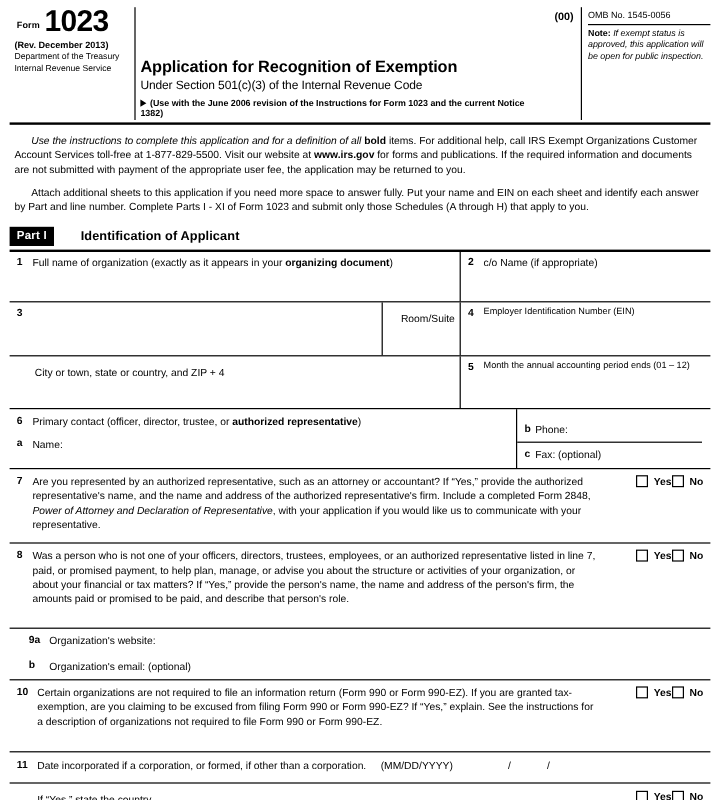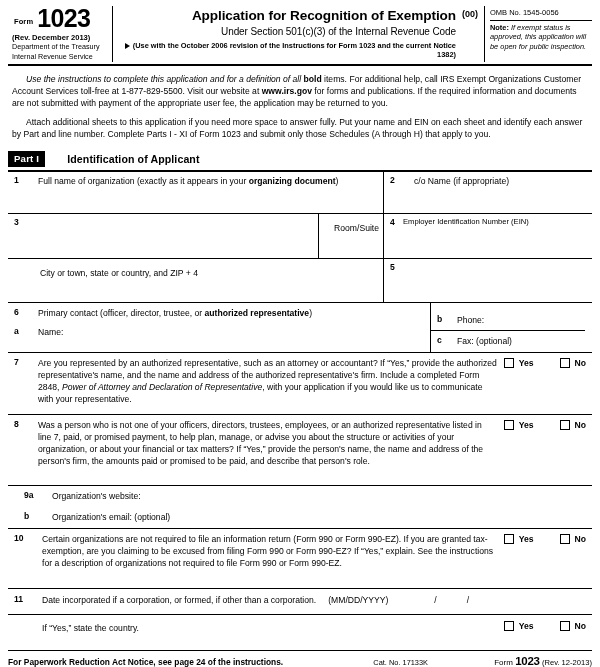--- a/index.html
+++ b/index.html
@@ -66,24 +66,25 @@
   }
   .hdr-dept {
     font-size: 7.2px;
     padding-left: 4px;
     line-height: 1.2;
     margin-top: 1px;
   }
 
   .hdr-center {
     flex: 1 1 auto;
-    text-align: right;
+    text-align: left;
     padding: 2px 4px 0 4px;
     box-sizing: border-box;
     position: relative;
+    margin-top: 40px;
   }
   .hdr-title1 {
     font-size: 13.6px;
     font-weight: bold;
     line-height: 1.22;
     letter-spacing: -0.1px;
   }
   .hdr-title2 {
     font-size: 10px;
     font-weight: normal;
@@ -196,41 +197,40 @@
     width: 15px;
     flex: 0 0 15px;
     text-align: left;
     padding-left: 2px;
     box-sizing: border-box;
   }
   .num.wide { width: 19px; flex: 0 0 19px; }
   .txt {
     font-size: 8.6px;
     line-height: 1.4;
-    margin-left: 11px;
   }
   .txt b { font-weight: bold; }
   .txt i { font-style: italic; }
   .tiny {
     font-size: 7.6px;
     line-height: 1.35;
   }
   .flexline { display: flex; align-items: flex-start; }
 
   
   .ckgroup {
     position: absolute;
     top: 4px;
     right: 4px;
     display: flex;
     align-items: flex-start;
     white-space: nowrap;
     text-align: right;
   }
-  .ckitem { display: flex; align-items: center; margin-left: 26px; }
+  .ckitem { display: flex; align-items: center; }
   .ckitem:first-child { margin-left: 0; }
   .ckbox {
     width: 8px; height: 8px;
     border: 1.1px solid #000;
     background: #fff;
     display: inline-block;
     margin-right: 5px;
   }
   .cklabel { font-size: 8.6px; font-weight: bold; }
 
@@ -263,21 +263,21 @@
       </div>
       <div class="hdr-rev">(Rev. December 2013)</div>
       <div class="hdr-dept">Department of the Treasury</div>
       <div class="hdr-dept">Internal Revenue Service</div>
     </div>
 
     <div class="hdr-center">
       <div class="hdr-title1">Application for Recognition of Exemption</div>
       <div class="hdr-title2">Under Section 501(c)(3) of the Internal Revenue Code</div>
       <div class="hdr-sub">
-        <span class="tri"></span><span>(Use with the October 2006 revision of the Instructions for Form 1023 and the current Notice 1382)</span>
+        <span class="tri"></span><span>(Use with the June 2006 revision of the Instructions for Form 1023 and the current Notice 1382)</span>
       </div>
     </div>
 
     <div class="hdr-00">(00)</div>
 
     <div class="hdr-right">
       <div class="omb-no">OMB No. 1545-0056</div>
       <div class="omb-note"><b>Note:</b><span> If exempt status is approved, this application will be open for public inspection.</span></div>
     </div>
   </div>
@@ -317,20 +317,21 @@
         <span class="tiny">Employer Identification Number (EIN)</span>
       </div>
     </div>
 
     <div class="row" style="height:44px;">
       <div class="cell" style="width:375px; padding-left:21px;">
         <span class="txt">City or town, state or country, and ZIP + 4</span>
       </div>
       <div class="cell bordl flexline" style="width:202px;">
         <span class="num">5</span>
+        <span class="tiny">Month the annual accounting period ends (01 – 12)</span>
       </div>
     </div>
 
     <div class="row" style="height:50px;">
       <div class="cell" style="width:422px; padding-top:4px;">
         <div class="flexline">
           <span class="num">6</span>
           <span class="txt"><span>Primary contact (officer, director, trustee, or </span><b>authorized representative</b><span>)</span></span>
         </div>
         <div class="flexline" style="margin-top:7px;">

